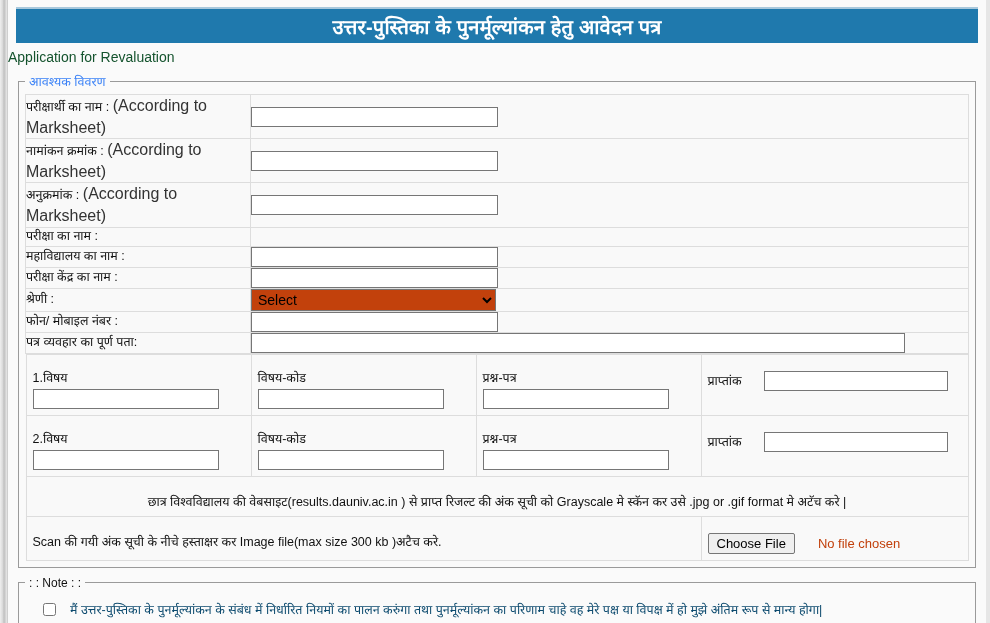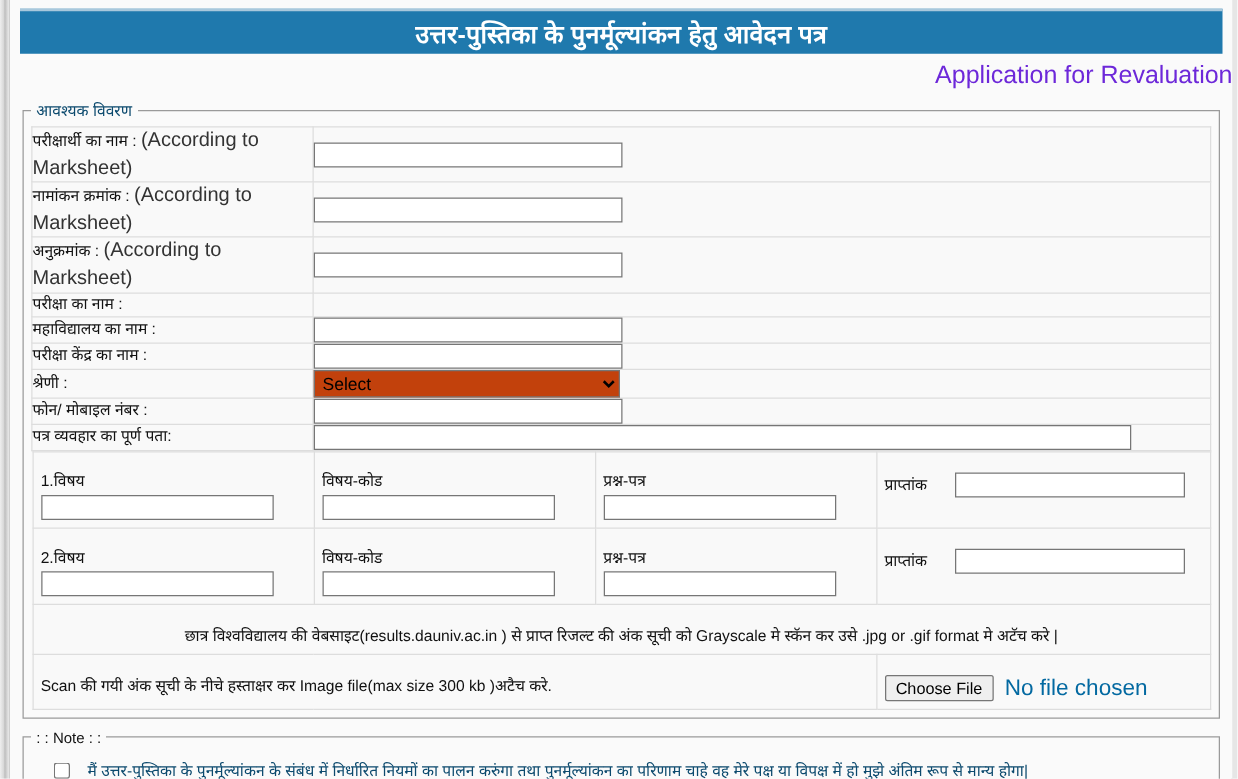--- a/index.html
+++ b/index.html
@@ -50,37 +50,37 @@
     border-top: 2px solid #a8c8dc;
     color: #ffffff;
     display: flex;
     align-items: center;
     justify-content: center;
     font-size: 20px;
     font-weight: bold;
     letter-spacing: 0.2px;
   }
   .subtitle {
-    text-align: right;
-    font-size: 20px;
-    color: #6d28d9;
+    text-align: left;
+    font-size: 14px;
+    color: #14532d;
     padding: 6px 0 4px 0;
     font-weight: normal;
   }
 
   
   fieldset.box {
     margin: 4px 10px 0 10px;
     border: 1px solid #9a9a9a;
     padding: 4px 6px 6px 6px;
     background: #fafafa;
   }
   fieldset.box > legend {
     font-size: 12.5px;
-    color: #0c4a6e;
+    color: #3b82f6;
     padding: 0 4px;
     font-weight: normal;
   }
 
   
   table.form {
     width: 100%;
     border-collapse: collapse;
     table-layout: fixed;
     background: #f9f9f9;
@@ -218,23 +218,23 @@
     border: 1px solid #767676;
     background: #efefef;
     padding: 2px 8px;
     font-size: 13px;
     color: #000;
     border-radius: 2px;
     font-family: "Liberation Sans", sans-serif;
     cursor: default;
   }
   .file-name {
-    margin-left: 9px;
-    font-size: 18px;
-    color: #0369a1;
+    margin-left: 23px;
+    font-size: 13px;
+    color: #c2410c;
   }
 
   
   fieldset.note {
     margin: 8px 10px 0 10px;
     border: 1px solid #9a9a9a;
     padding: 6px 6px 6px 6px;
     background: #fafafa;
   }
   fieldset.note > legend {

